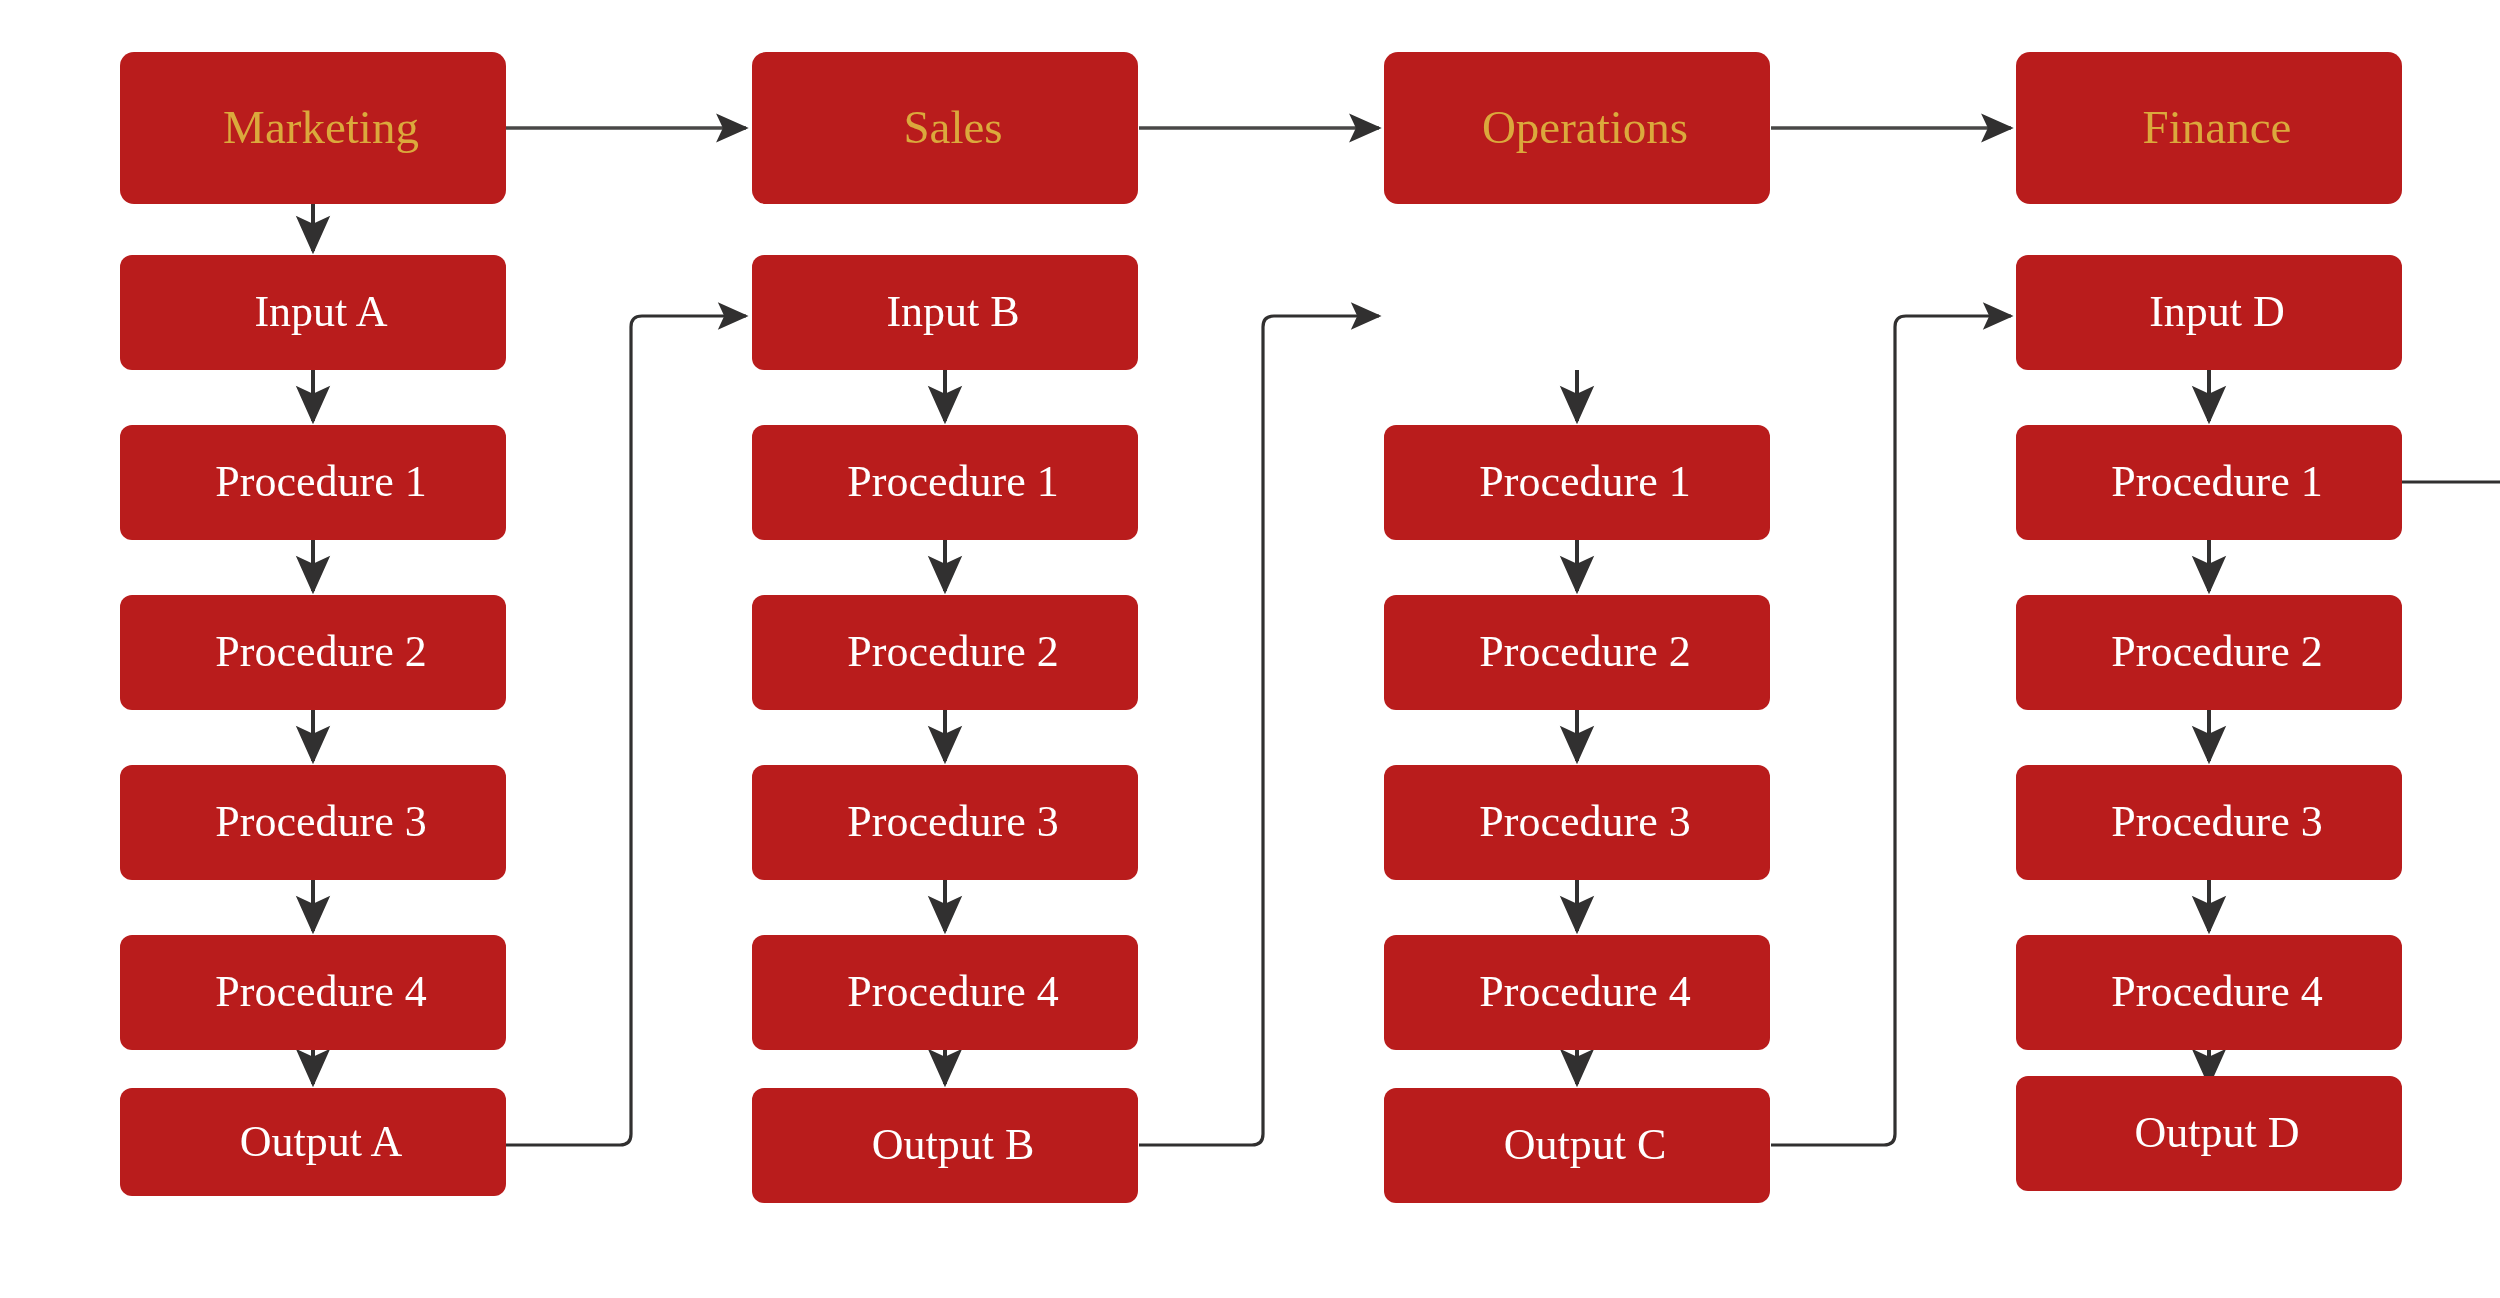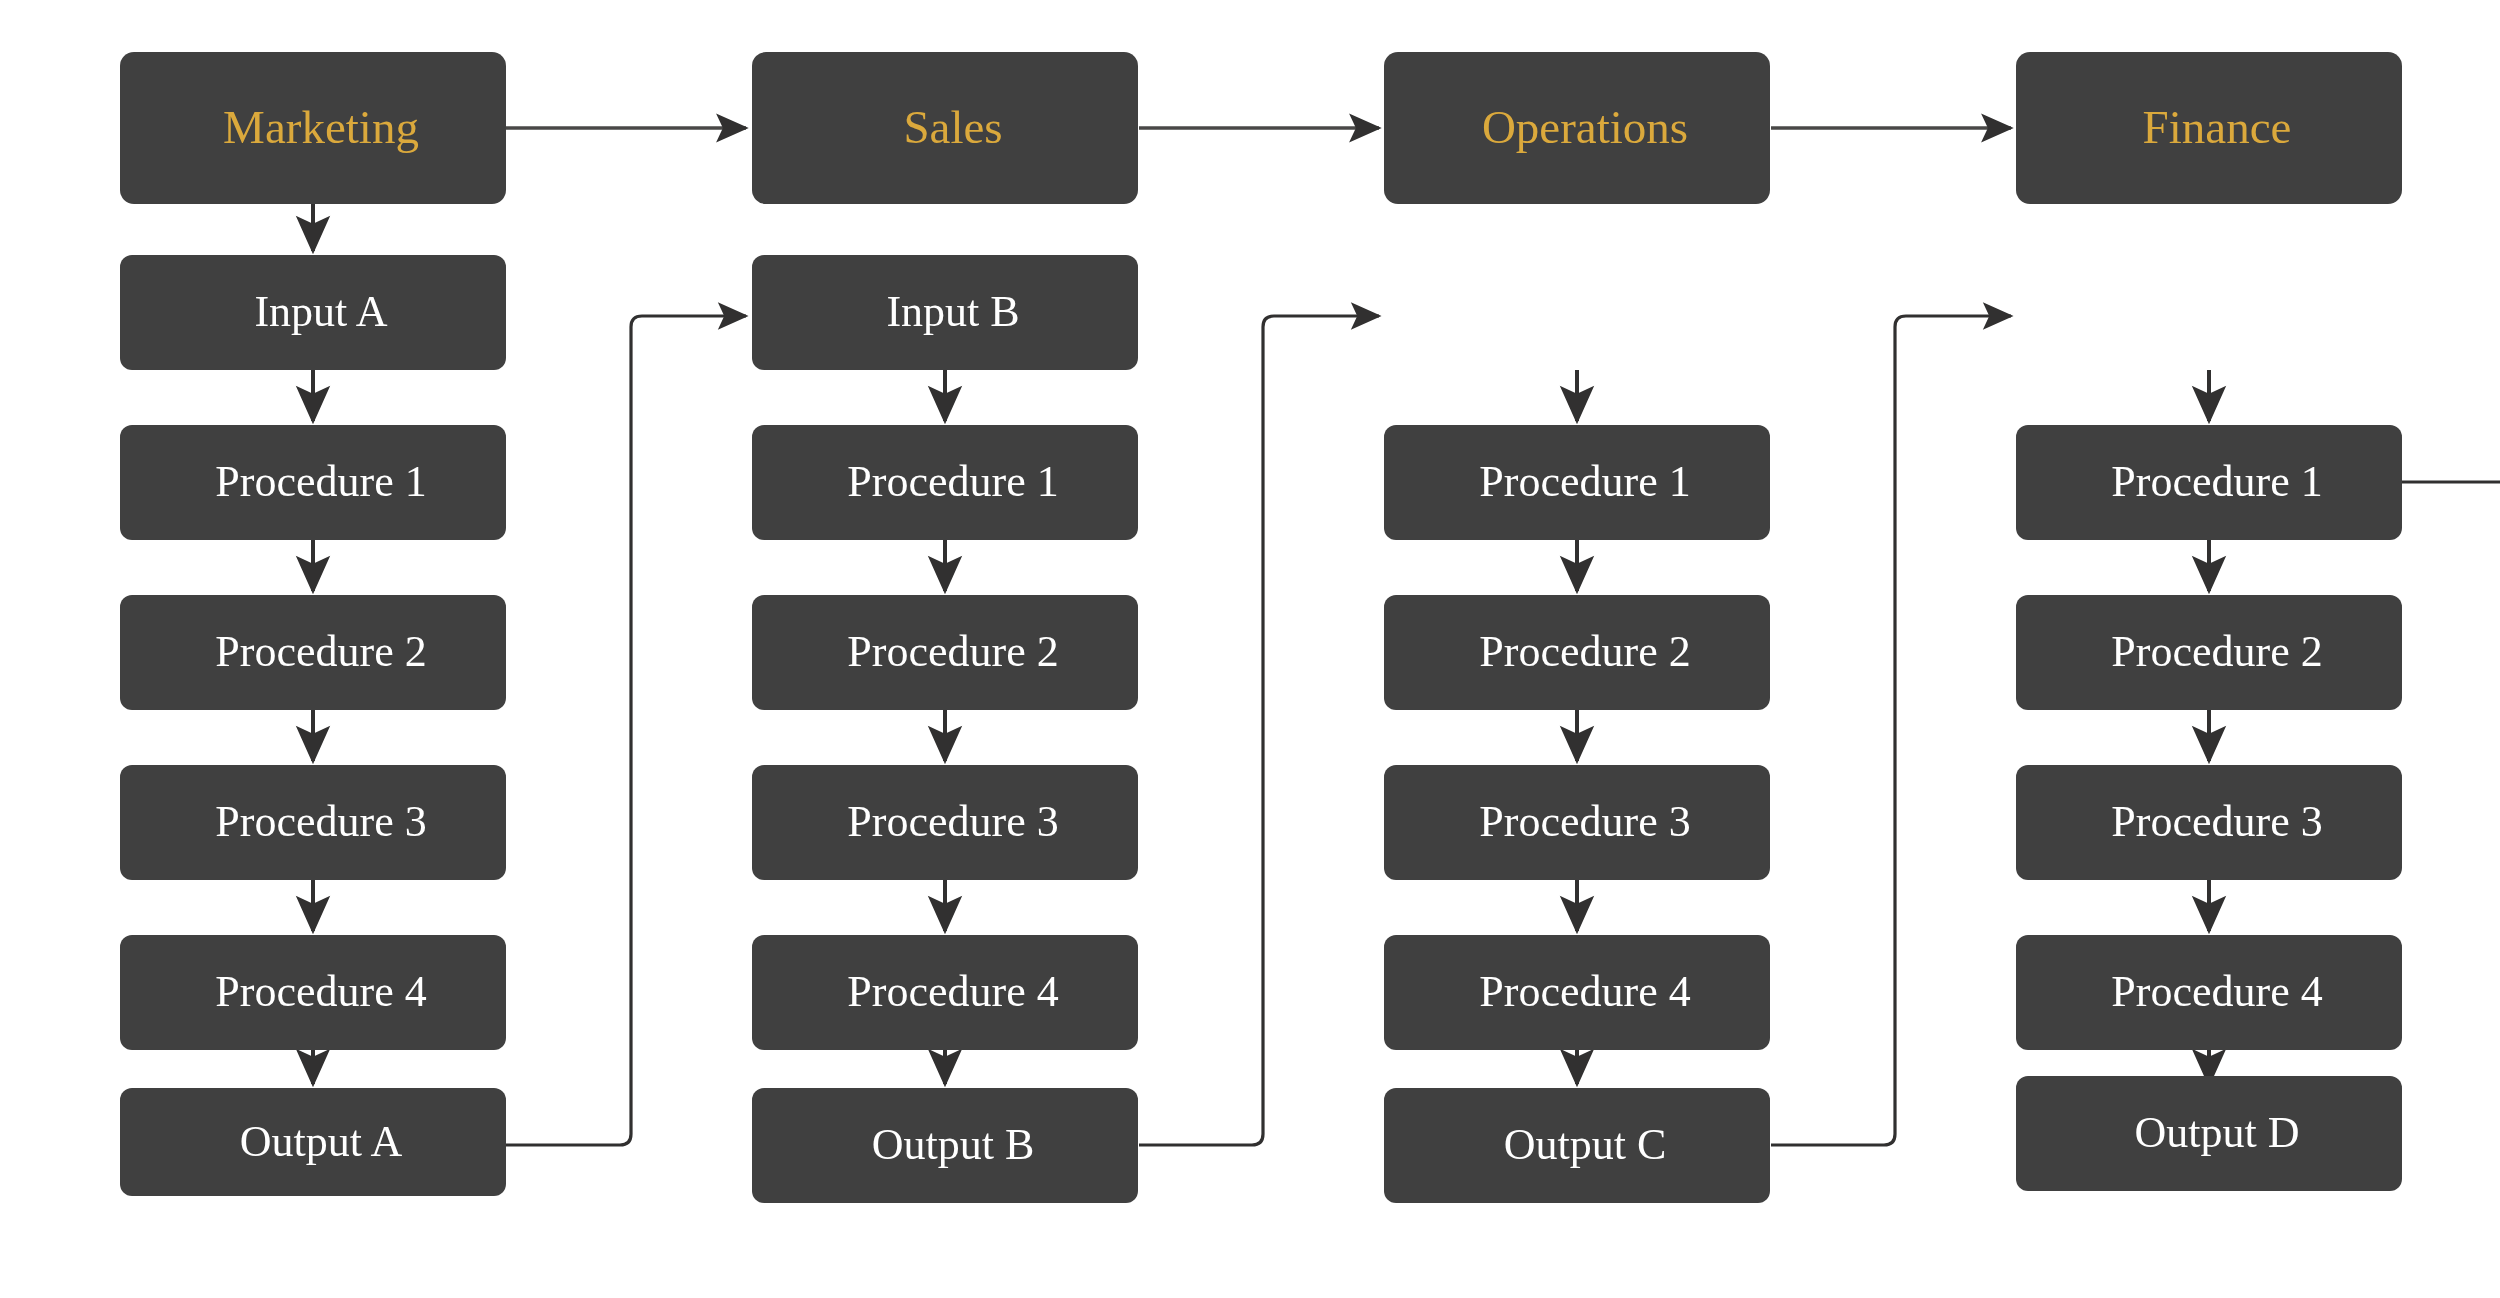--- a/index.html
+++ b/index.html
@@ -23,21 +23,21 @@
     position: absolute;
     left: 0;
     top: 0;
     width: 2500px;
     height: 1298px;
     pointer-events: none;
   }
   .node {
     position: absolute;
     box-sizing: border-box;
-    background: #404040;
+    background: #b91c1c;
     border-radius: 12px;
     display: flex;
     align-items: center;
     justify-content: center;
     text-align: left;
     color: #ffffff;
     line-height: 1.1;
     user-select: none;
     padding-left: 16px;
   }
@@ -131,19 +131,20 @@
   <div class="node header" style="left:1384px; top:52px; width:386px; height:152px;">Operations</div>
 
   <div class="node step" style="left:1384px; top:425px; width:386px; height:115px;">Procedure 1</div>
   <div class="node step" style="left:1384px; top:595px; width:386px; height:115px;">Procedure 2</div>
   <div class="node step" style="left:1384px; top:765px; width:386px; height:115px;">Procedure 3</div>
   <div class="node step" style="left:1384px; top:935px; width:386px; height:115px;">Procedure 4</div>
   <div class="node step" style="left:1384px; top:1088px; width:386px; height:115px;">Output C</div>
 
   <div class="node header" style="left:2016px; top:52px; width:386px; height:152px;">Finance</div>
 
+  <div class="node step" style="left:2016px; top:255px; width:386px; height:115px;">Input D</div>
   <div class="node step" style="left:2016px; top:425px; width:386px; height:115px;">Procedure 1</div>
   <div class="node step" style="left:2016px; top:595px; width:386px; height:115px;">Procedure 2</div>
   <div class="node step" style="left:2016px; top:765px; width:386px; height:115px;">Procedure 3</div>
   <div class="node step" style="left:2016px; top:935px; width:386px; height:115px;">Procedure 4</div>
   <div class="node step" style="left:2016px; top:1076px; width:386px; height:115px;">Output D</div>
 
 </div>
 
 </body></html>

